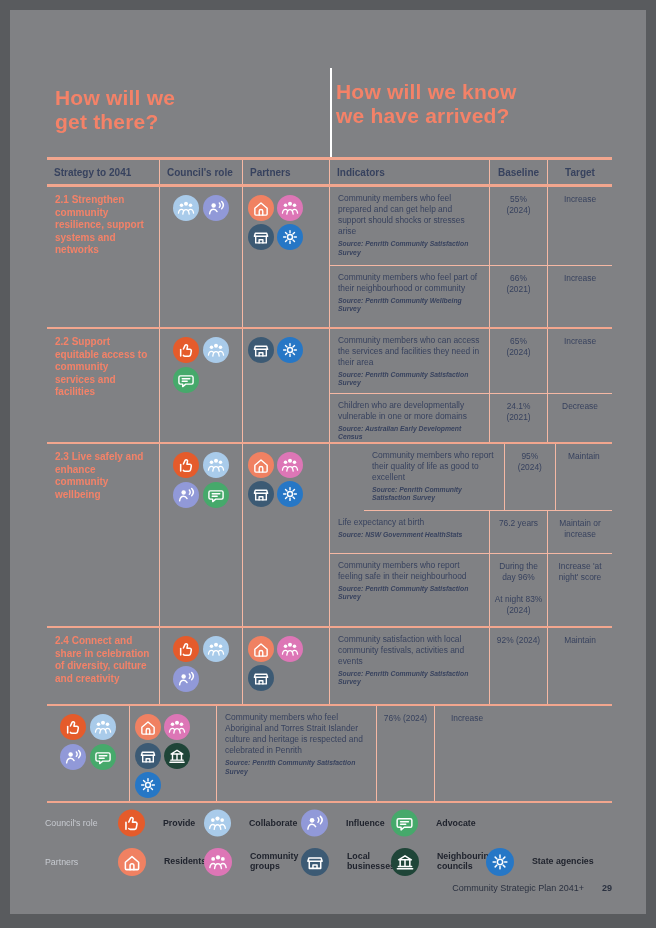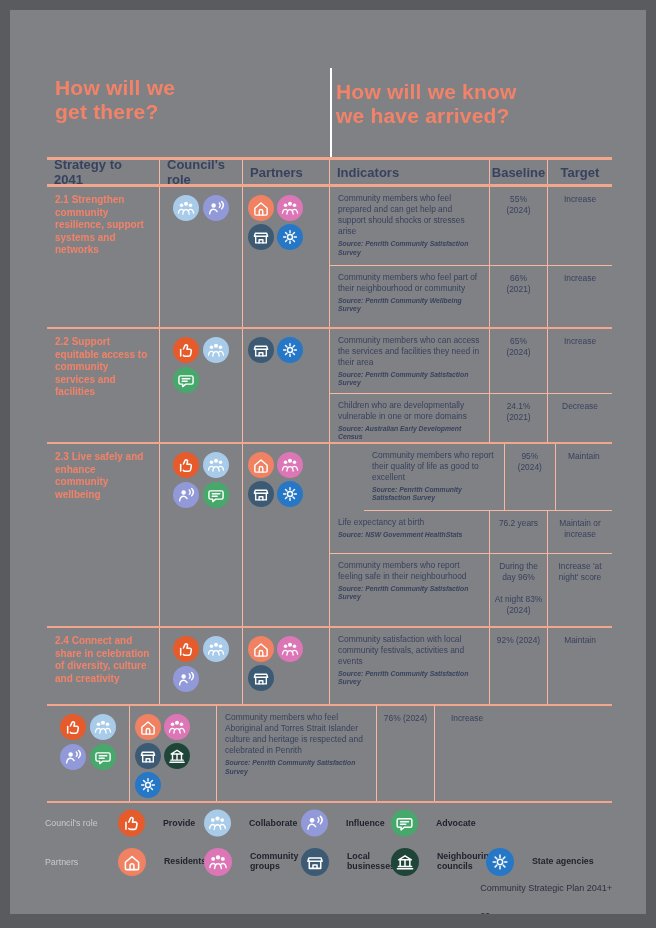--- a/index.html
+++ b/index.html
@@ -14,29 +14,29 @@
     background:var(--page-bg,#808184);
     overflow:hidden;
   }
   .content{position:absolute;inset:0;}
   
   .heading{
     position:absolute;color:var(--coral,#F48268);
     font-size:21px;font-weight:bold;line-height:1.12;
     white-space:pre-line;letter-spacing:.2px;
   }
-  .h-left{left:45px;top:66px;}
+  .h-left{left:45px;top:76px;}
   .h-right{left:326px;top:70px;}
   .v-divider{position:absolute;left:320px;top:58px;width:2px;height:90px;background:var(--divider,#ffffff);}
   
   .tbl{position:absolute;left:37px;top:147px;width:565px;border-top:3px solid var(--salmon,#F2A68E);}
   .thead{display:flex;height:24px;border-bottom:3px solid var(--salmon,#F2A68E);}
   .th{
     box-sizing:border-box;display:flex;align-items:center;
-    font-size:13px;font-weight:bold;color:var(--navy,#37425E);
+    font-size:10px;font-weight:bold;color:var(--navy,#37425E);
     padding:0 7px;border-right:1.5px solid var(--salmon-thin,#F5B8A4);
   }
   .th:last-child{border-right:none;}
   .th.cen{justify-content:center;padding:0 2px;text-align:center;}
   .w-strategy{width:113px}.w-roles{width:83px}.w-partners{width:87px}
   .w-ind{width:160px}.w-base{width:58px}.w-tgt{width:64px}
   .trow{display:flex;border-bottom:2px solid var(--salmon,#F2A68E);}
   .cell{box-sizing:border-box;border-right:1.5px solid var(--salmon-thin,#F5B8A4);}
   .c-strategy{width:113px;padding:7px 8px 0 8px;
     color:var(--coral,#F48268);font-weight:bold;font-size:10px;line-height:1.25;}
@@ -62,21 +62,21 @@
   .legend-row{position:absolute;left:0;right:0;height:32px;}
   .lg-roles{top:797px;}
   .lg-partners{top:831px;height:42px;}
   .legend-side-label{
     position:absolute;left:35px;top:50%;transform:translateY(-50%);
     font-size:8.8px;color:var(--legend-side,#C7CBD1);
   }
   .legend-entry{position:absolute;top:50%;transform:translateY(-50%);display:flex;align-items:center;gap:18px;}
   .legend-entry .lbl{font-size:8.8px;font-weight:bold;color:var(--legend-text,#20242E);line-height:1.12;max-width:64px;}
   
-  .footer{position:absolute;top:873px;right:34px;display:flex;align-items:flex-start;gap:18px;flex-direction:column;}
+  .footer{position:absolute;top:873px;right:34px;display:flex;align-items:flex-start;gap:18px;}
   .footer .ft-title{font-size:9px;color:var(--footer-text,#2A3140);}
   .footer .ft-page{font-size:9px;font-weight:bold;color:var(--footer-text,#2A3140);}
 </style>
 </head>
 <body>
 
 <div class="page">
   <div class="content">
     <div class="heading h-left">How will we
 get there?</div>

